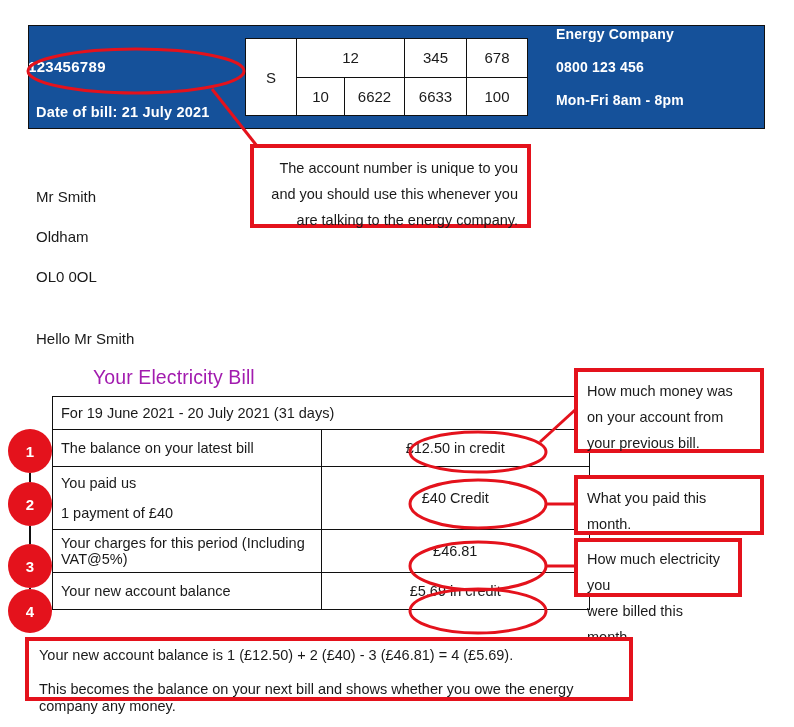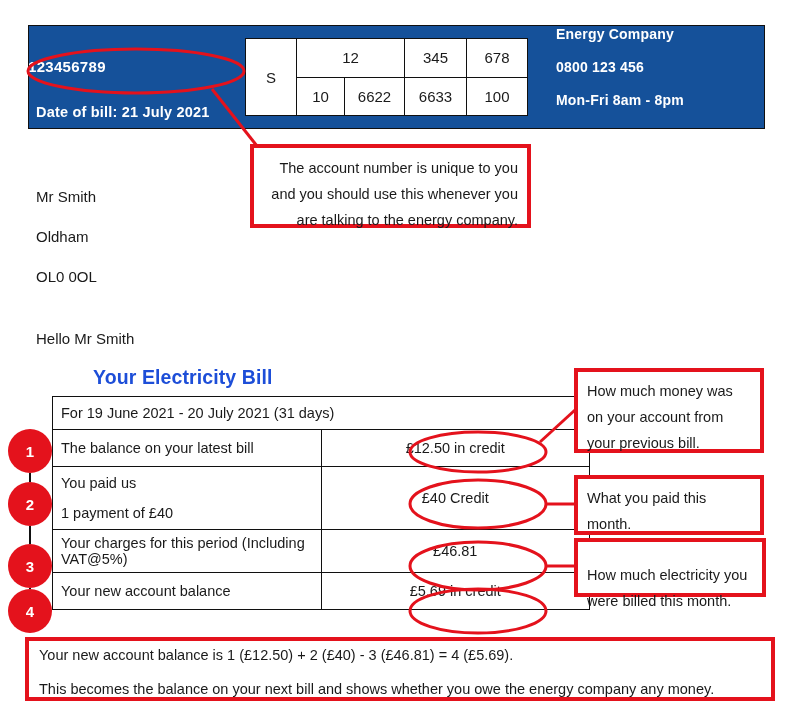--- a/index.html
+++ b/index.html
@@ -56,21 +56,21 @@
   .company-info div{font-size:14px;font-weight:bold;margin-bottom:17px;letter-spacing:.2px;}
 
   
   .address{position:absolute;left:36px;top:188px;width:220px;}
   .address div{font-size:15px;margin-bottom:23px;color:#1a1a1a;}
   .greeting{position:absolute;left:36px;top:330px;font-size:15px;color:#1a1a1a;}
 
   
   .bill-title{
     position:absolute;left:93px;top:366px;
-    font-size:19.5px;font-weight:bold;color:#1d4ed8;letter-spacing:.1px;
+    font-size:19.5px;font-weight:normal;color:#a21caf;letter-spacing:.1px;
   }
 
   
   .bill-table{
     position:absolute;left:52px;top:396px;width:538px;
     border-collapse:collapse;table-layout:fixed;background:#ffffff;
   }
   .bill-table td{
     border:1.6px solid #101010;
     font-size:14.5px;color:#1a1a1a;
@@ -105,22 +105,22 @@
 
   
   .anno{
     position:absolute;background:#ffffff;border:4px solid #E4121C;
     box-sizing:border-box;z-index:7;
   }
   .anno p{margin:0;font-size:14.5px;line-height:26px;color:#1a1a1a;}
   .anno-acct{left:250px;top:144px;width:281px;height:84px;padding:7px 9px;text-align:right;}
   .anno-b1{left:574px;top:368px;width:190px;height:85px;padding:6px 9px;}
   .anno-b2{left:574px;top:475px;width:190px;height:60px;padding:6px 9px;}
-  .anno-b3{left:574px;top:538px;width:192px;height:59px;padding:20px 9px;}
-  .anno-bottom{left:25px;top:637px;width:750px;height:64px;padding:6px 10px;}
+  .anno-b3{left:574px;top:538px;width:168px;height:59px;padding:4px 9px;}
+  .anno-bottom{left:25px;top:637px;width:608px;height:64px;padding:6px 10px;}
   .anno-bottom p{font-size:14.5px;line-height:17px;}
   .anno-bottom p.first{margin-bottom:17px;}
 
   
   #overlay{position:absolute;left:0;top:0;width:794px;height:727px;
     pointer-events:none;z-index:8;}
 </style>
 </head>
 <body>
 

